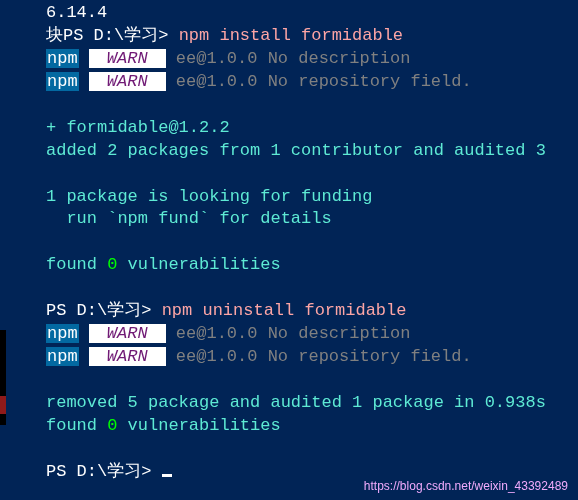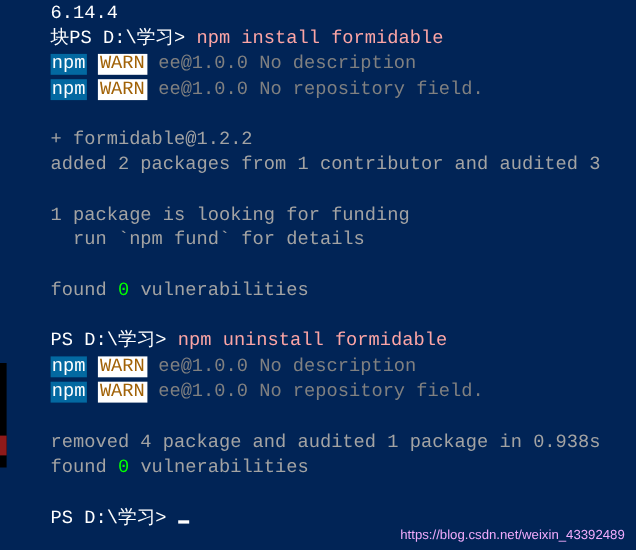--- a/index.html
+++ b/index.html
@@ -12,24 +12,24 @@
       width: 578px;
       height: 500px;
       overflow: hidden;
       padding: 2px 0 0 2px;
       position: relative;
     }
     .line { white-space: pre; margin-left: 44px; }
     .prompt-prefix { color: #ffffff; }
     .cmd { color: #fca5a5; }
     .npm-tag { background: #0369a1; color: #ffffff; padding: 0 1px; }
-    .warn-tag { background: #ffffff; color: #a16207; padding: 0 2px; }
+    .warn-tag { background: #ffffff; color: #701a75; padding: 0 18px; font-style: italic; }
     .warn-msg { color: #808080; font-family: Liberation Mono, monospace; }
     .green { color: #00ff00; }
-    .white { color: #a3a3a3; }
+    .white { color: #5eead4; }
     .cursor {
       display: inline-block;
       width: 10px;
       height: 3px;
       background: #ffffff;
       vertical-align: -0.05em;
     }
     .watermark {
       position: absolute;
       bottom: 6px;
@@ -69,21 +69,21 @@
 <div class="line">&nbsp;</div>
 <div class="line white">1 package is looking for funding</div>
 <div class="line white">  run `npm fund` for details</div>
 <div class="line">&nbsp;</div>
 <div class="line"><span class="white">found </span><span class="green">0</span><span class="white"> vulnerabilities</span></div>
 <div class="line">&nbsp;</div>
 <div class="line"><span class="prompt-prefix">PS D:\学习&gt;</span> <span class="cmd">npm uninstall formidable</span></div>
 <div class="line"><span class="npm-tag">npm</span> <span class="warn-tag">WARN</span><span class="warn-msg"> ee@1.0.0 No description</span></div>
 <div class="line"><span class="npm-tag">npm</span> <span class="warn-tag">WARN</span><span class="warn-msg"> ee@1.0.0 No repository field.</span></div>
 <div class="line">&nbsp;</div>
-<div class="line white">removed 4 package and audited 1 package in 0.938s</div>
+<div class="line white">removed 5 package and audited 1 package in 0.938s</div>
 <div class="line"><span class="white">found </span><span class="green">0</span><span class="white"> vulnerabilities</span></div>
 <div class="line">&nbsp;</div>
 <div class="line"><span class="prompt-prefix">PS D:\学习&gt;</span> <span class="cursor"></span></div>
 
 <div class="side-dark"></div>
 <div class="side-red"></div>
 
 <div class="watermark">https://blog.csdn.net/weixin_43392489</div>
 
 </body></html>

